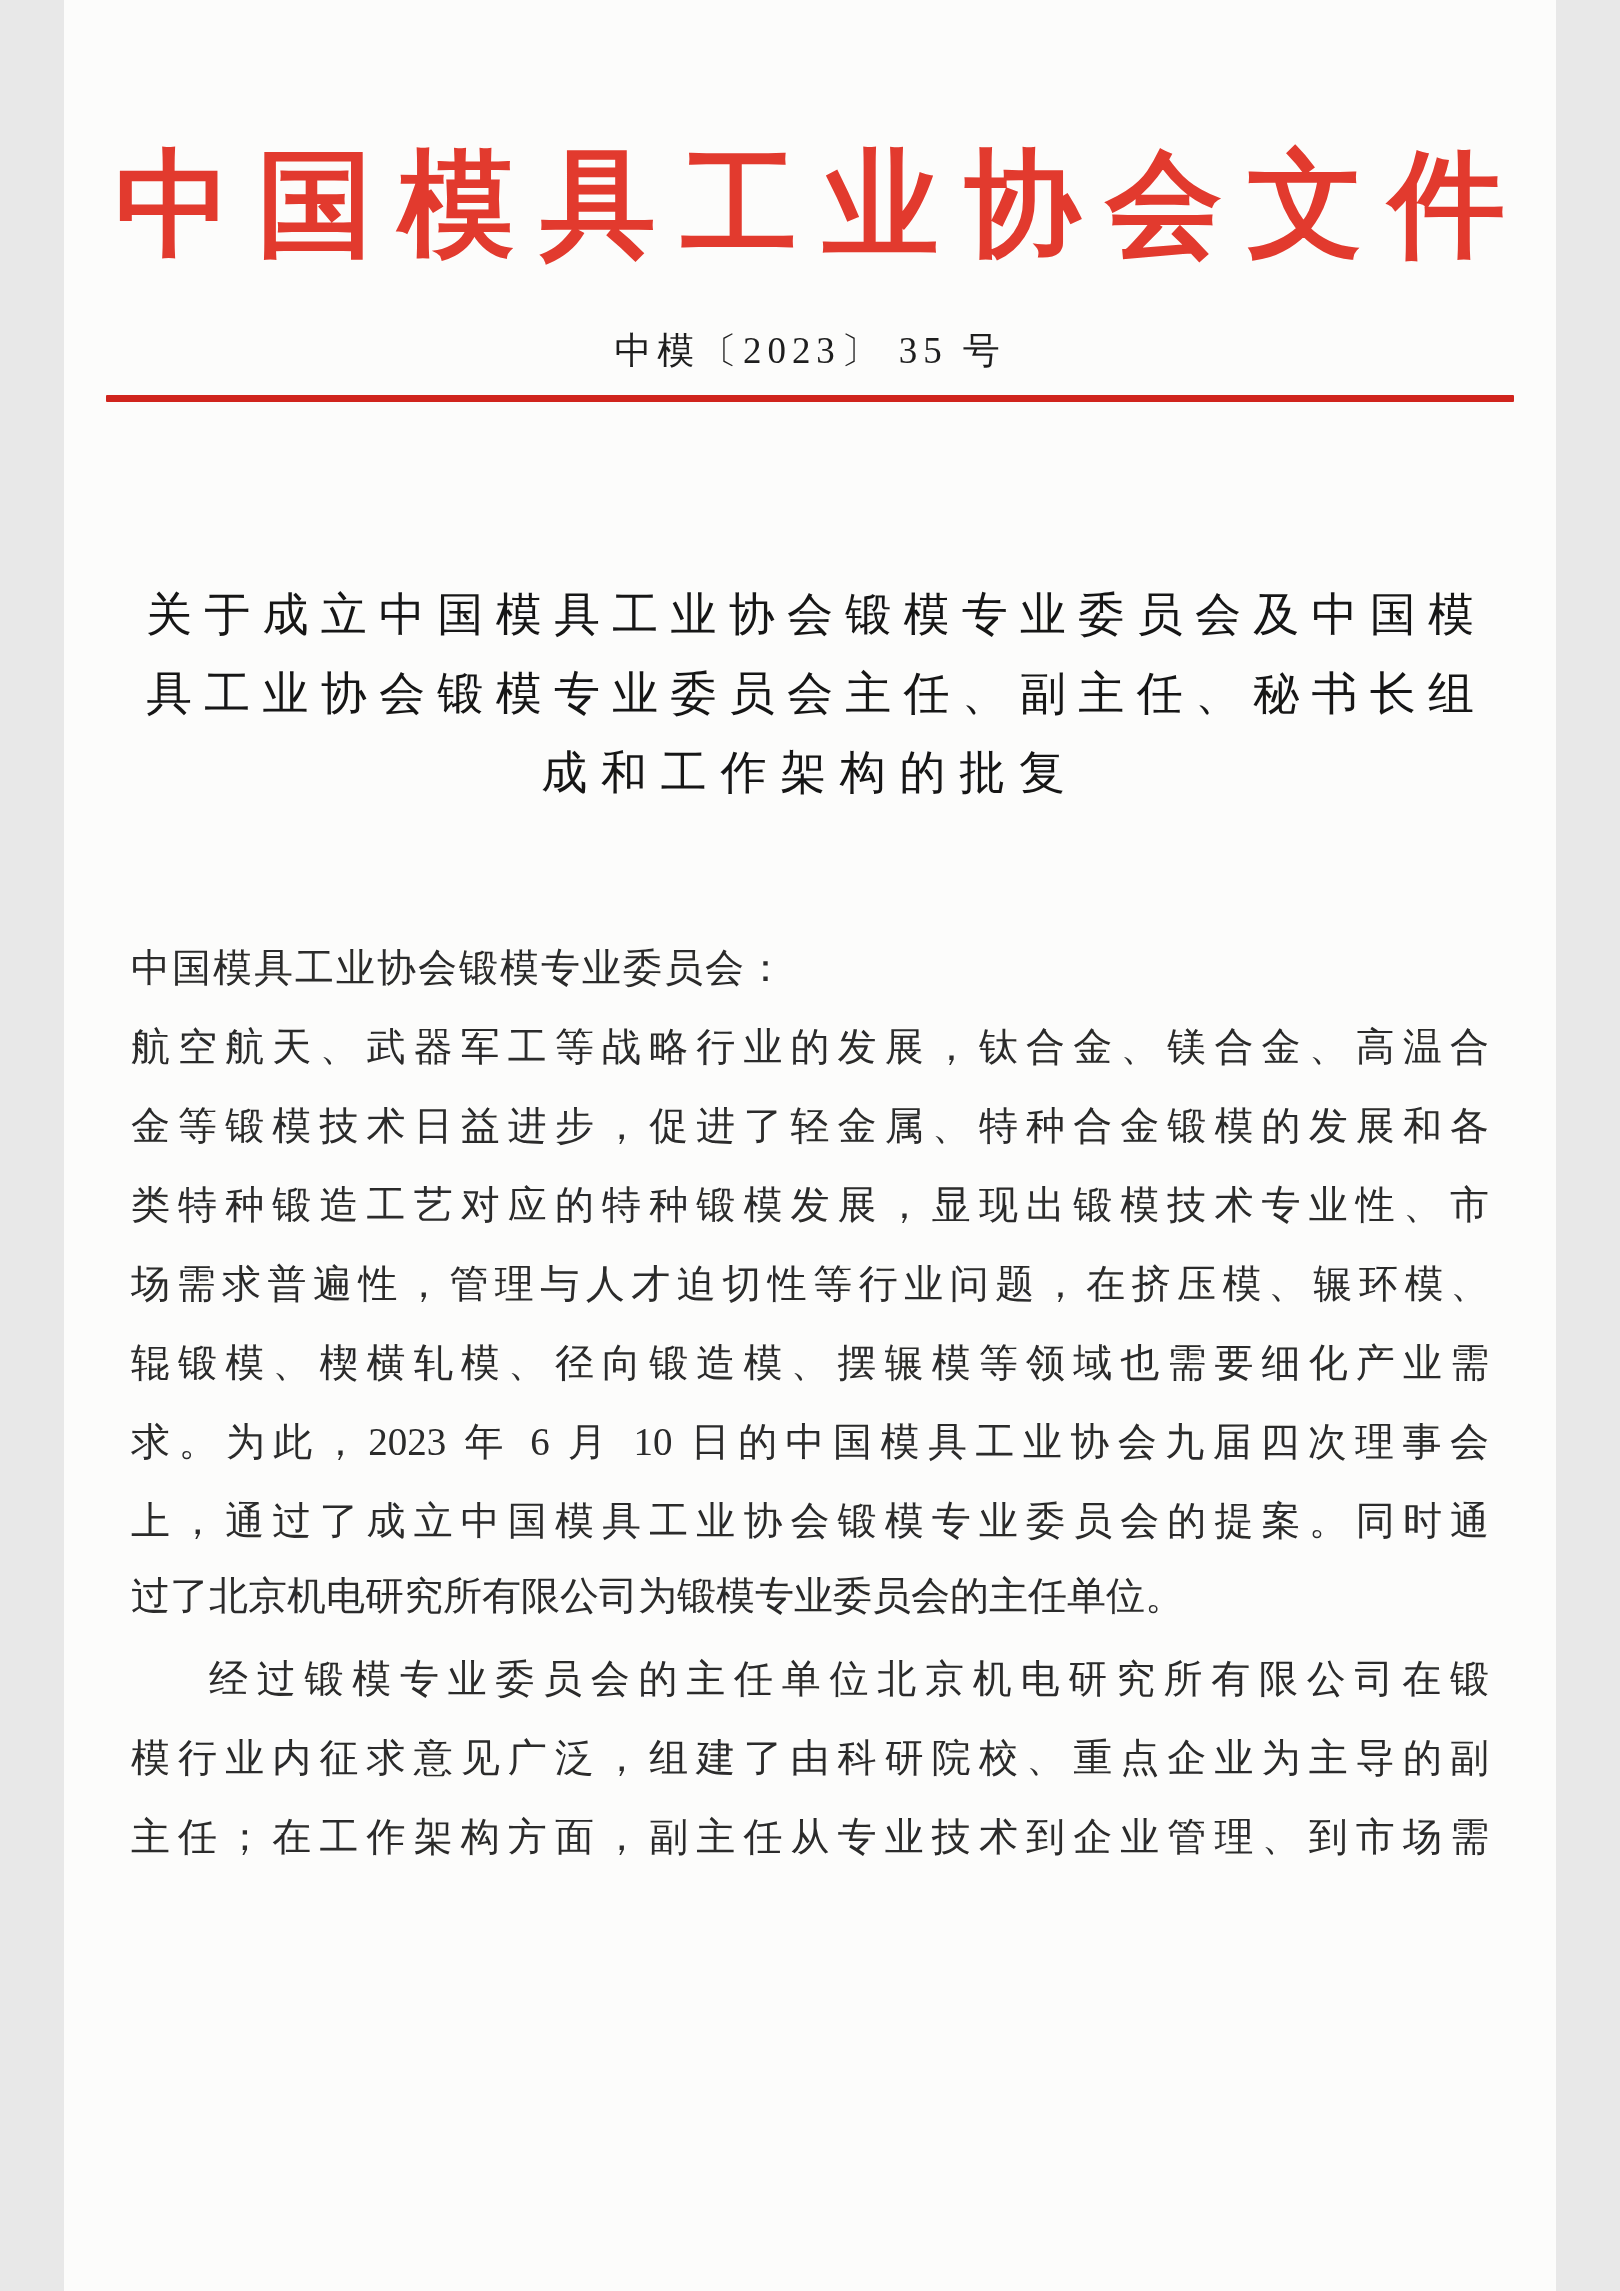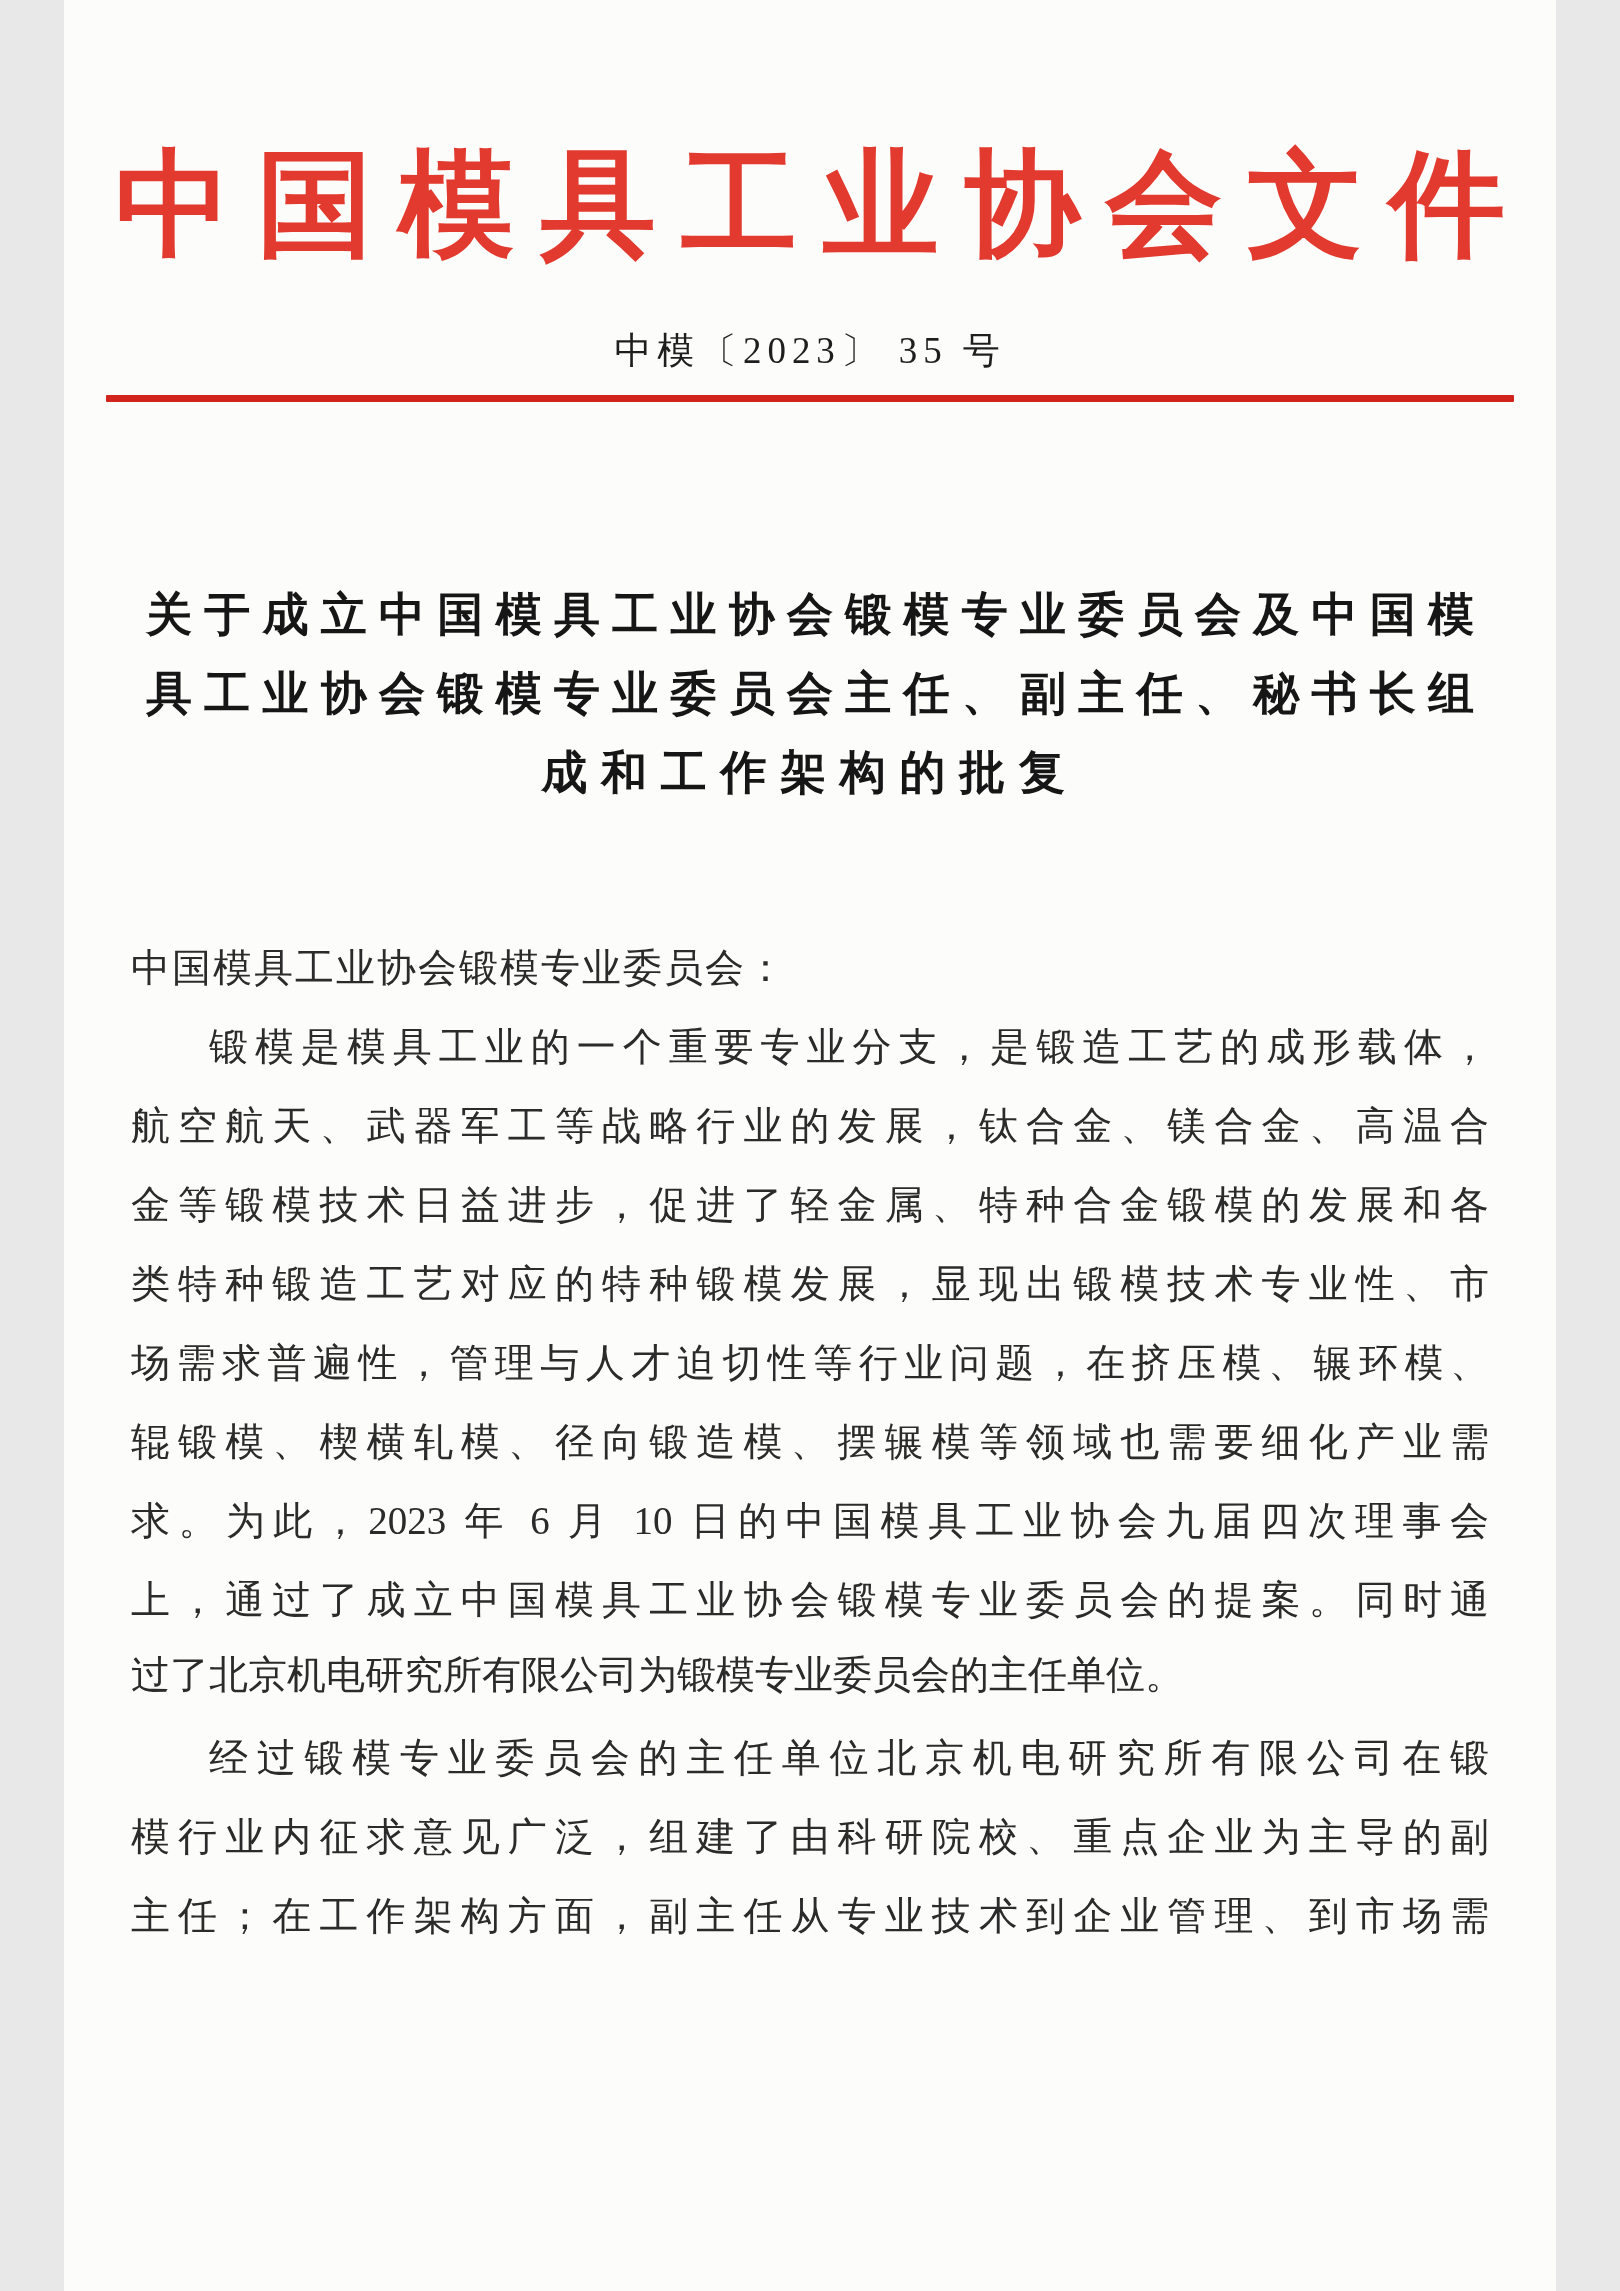--- a/index.html
+++ b/index.html
@@ -36,21 +36,21 @@
   .red-divider {
     margin: 23.5px auto 0 auto;
     width: 1408px;
     height: 6.9px;
     border-radius: 1px;
   }
   .title-block {
     margin: 173px auto 0 auto;
     width: 1328px;
     font-family: "Liberation Sans", "DejaVu Sans", sans-serif;
-    font-weight: 700;
+    font-weight: 400;
     font-size: 46px;
     line-height: 79px;
     color: #161616;
   }
   .title-line.just { text-align: justify; text-align-last: justify; text-justify: inter-character; }
   .title-line.center { text-align: center; letter-spacing: 13.7px; }
   .body-block {
     margin: 116px auto 0 auto;
     width: 1358px;
     font-size: 39px;
@@ -78,21 +78,20 @@
     <div class="title-line just">关于成立中国模具工业协会锻模专业委员会及中国模</div>
     <div class="title-line just">具工业协会锻模专业委员会主任、副主任、秘书长组</div>
     <div class="title-line center">成和工作架构的批复</div>
   </div>
 
   <div class="body-block">
 
     <div class="line salutation">中国模具工业协会锻模专业委员会：</div>
 
     <div>
-      <div class="line just indent">锻模是模具工业的一个重要专业分支，是锻造工艺的成形载体，</div>
       <div class="line just">航空航天、武器军工等战略行业的发展，钛合金、镁合金、高温合</div>
       <div class="line just">金等锻模技术日益进步，促进了轻金属、特种合金锻模的发展和各</div>
       <div class="line just">类特种锻造工艺对应的特种锻模发展，显现出锻模技术专业性、市</div>
       <div class="line just">场需求普遍性，管理与人才迫切性等行业问题，在挤压模、辗环模、</div>
       <div class="line just">辊锻模、楔横轧模、径向锻造模、摆辗模等领域也需要细化产业需</div>
       <div class="line just">求。为此，2023 年 6 月 10 日的中国模具工业协会九届四次理事会</div>
       <div class="line just">上，通过了成立中国模具工业协会锻模专业委员会的提案。同时通</div>
       <div class="line left">过了北京机电研究所有限公司为锻模专业委员会的主任单位。</div>
     </div>
 

